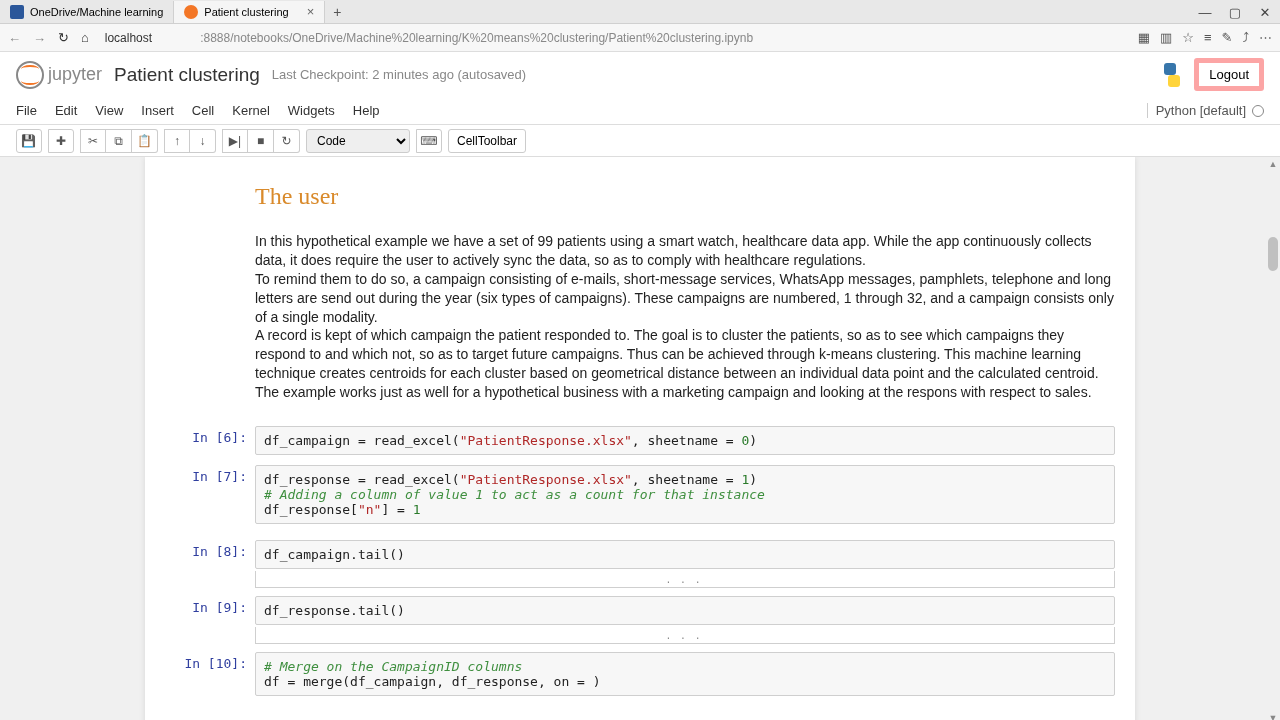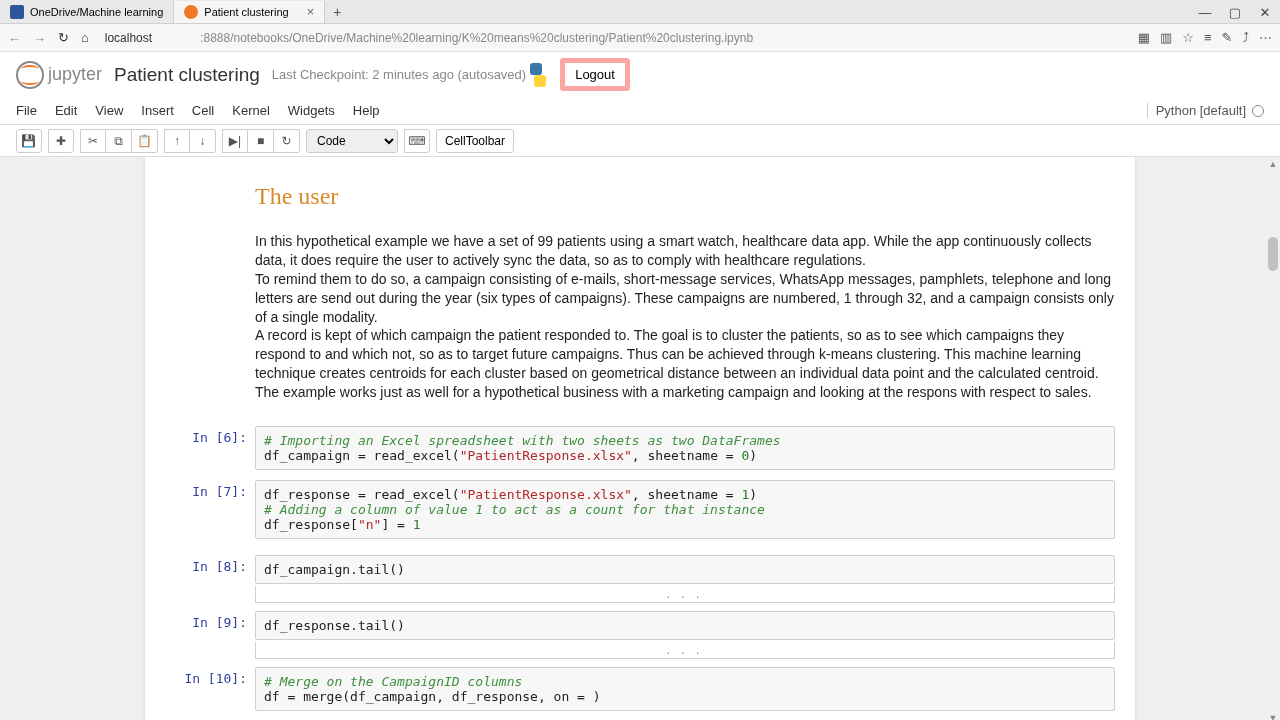--- a/index.html
+++ b/index.html
@@ -19,21 +19,21 @@
 .browser-toolbar { height: 28px; background: #f7f7f7; display: flex; align-items: center; padding: 0 8px; border-bottom: 1px solid #ddd; gap: 12px; }
 .nav-btn { color: #888; display: flex; align-items: center; }
 .nav-btn.enabled { color: #333; }
 .url-bar { flex: 1; font-size: 12px; color: #555; padding: 2px 4px; }
 .url-host { color: #333; }
 .url-port { color: #888; padding-left: 48px; }
 .url-path { color: #888; }
 .toolbar-right { display: flex; gap: 10px; align-items: center; color: #555; }
 
 
-.jupyter-header { padding: 6px 16px; display: flex; align-items: center; }
+.jupyter-header { padding: 6px 16px; display: flex; align-items: center; justify-content: space-between; }
 .header-left { display: flex; align-items: center; gap: 12px; }
 .jupyter-logo { display: flex; align-items: center; gap: 4px; }
 .logo-circle { width: 28px; height: 28px; border: 2px solid #888; border-radius: 50%; position: relative; }
 .logo-circle::before, .logo-circle::after { content: ''; position: absolute; left: 3px; right: 3px; height: 6px; border-radius: 50%; }
 .logo-circle::before { top: 2px; border-top: 2px solid #f37626; }
 .logo-circle::after { bottom: 2px; border-bottom: 2px solid #f37626; }
 .logo-text { font-size: 18px; color: #888; }
 .notebook-name { font-size: 19px; color: #333; }
 .checkpoint { font-size: 13px; color: #888; }
 .header-right { display: flex; align-items: center; gap: 10px; }
@@ -51,21 +51,21 @@
 .kernel-circle { width: 12px; height: 12px; border: 1px solid #888; border-radius: 50%; }
 
 
 .toolbar { padding: 4px 16px; display: flex; align-items: center; gap: 0; border-bottom: 1px solid #ddd; height: 32px; }
 .tb-group { display: flex; }
 .tb-btn { width: 26px; height: 24px; border: 1px solid #ccc; background: #fff; display: flex; align-items: center; justify-content: center; font-size: 12px; color: #555; }
 .tb-group .tb-btn:not(:first-child) { border-left: none; }
 .tb-group { margin-right: 6px; }
 .tb-group:first-child .tb-btn:first-child { border-top-left-radius: 3px; border-bottom-left-radius: 3px; }
 .tb-group .tb-btn:last-child { border-top-right-radius: 3px; border-bottom-right-radius: 3px; }
-.cell-type-select { height: 24px; border: 1px solid #ccc; padding: 0 6px; font-size: 12px; width: 92px; border-radius: 3px; margin-right: 6px; }
+.cell-type-select { height: 24px; border: 1px solid #ccc; padding: 0 6px; font-size: 12px; width: 104px; border-radius: 3px; margin-right: 6px; }
 .cell-toolbar-btn { height: 24px; border: 1px solid #ccc; padding: 0 8px; font-size: 12px; background: #fff; border-radius: 3px; }
 
 
 .notebook-wrap { background: #f0f0f0; height: calc(720px - 24px - 28px - 40px - 28px - 32px); overflow: hidden; position: relative; }
 .notebook { background: #fff; margin: 0 auto; width: 990px; padding: 10px 0 30px 0; min-height: 100%; box-shadow: 0 0 6px rgba(0,0,0,0.1); }
 
 .cell { display: flex; padding: 2px 20px; }
 .prompt { width: 90px; text-align: right; font-family: Menlo, Consolas, monospace; font-size: 13px; color: #303F9F; padding: 4px 8px 0 0; flex-shrink: 0; }
 .cell-content { flex: 1; }
 
@@ -202,21 +202,21 @@
           <p>The example works just as well for a hypothetical business with a marketing campaign and looking at the respons with respect to sales.</p>
         </div>
       </div>
     </div>
 
     <div id="code-cells">
         <div style="margin-top: 18px;">
           <div class="cell code-cell">
             <div class="prompt">In [6]:</div>
             <div class="cell-content">
-              <pre><span class="c-comment"># Importing an Excel spreadsheet with two sheets as two DataFrames</span>
+              <pre>
 df_campaign = read_excel(<span class="c-string">"PatientResponse.xlsx"</span>, sheetname = <span class="c-number">0</span>)</pre>
             </div>
           </div>
         </div>
         <div style="margin-top: 6px;">
           <div class="cell code-cell">
             <div class="prompt">In [7]:</div>
             <div class="cell-content">
               <pre>df_response = read_excel(<span class="c-string">"PatientResponse.xlsx"</span>, sheetname = <span class="c-number">1</span>)
 <span class="c-comment"># Adding a column of value 1 to act as a count for that instance</span>

